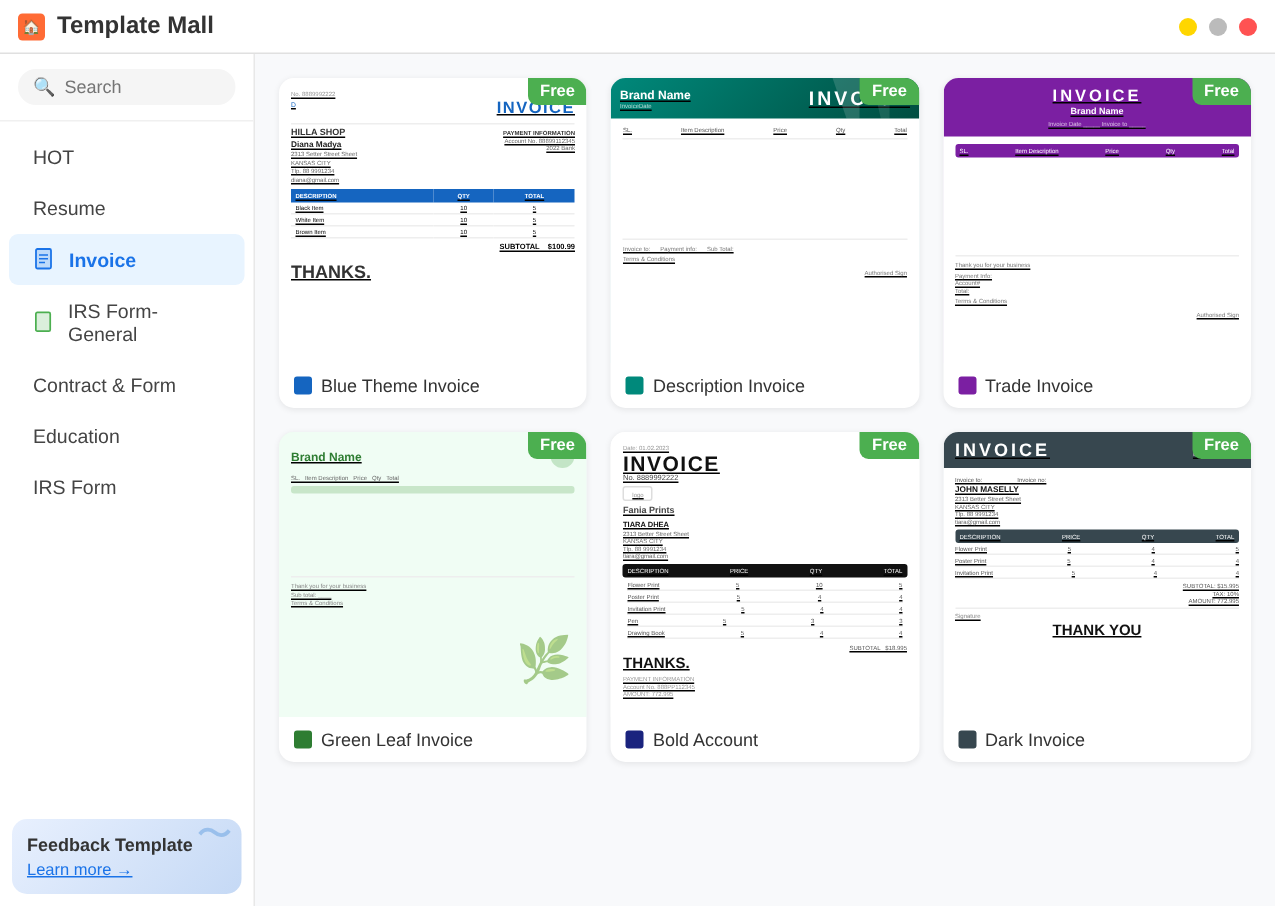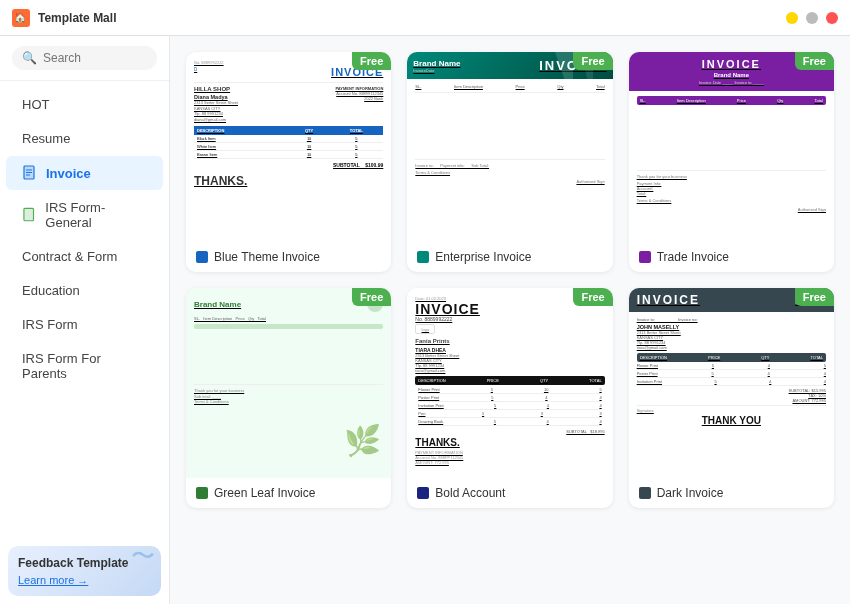--- a/index.html
+++ b/index.html
@@ -9,21 +9,21 @@
       background: #fff;
       display: flex;
       align-items: center;
       justify-content: space-between;
       padding: 6px 12px;
       border-bottom: 1px solid #e0e0e0;
       height: 36px;
     }
     .title-bar-left { display: flex; align-items: center; gap: 8px; }
     .app-icon { width: 18px; height: 18px; background: #ff6b35; border-radius: 3px; display: flex; align-items: center; justify-content: center; }
-    .title-text { font-size: 12px; font-weight: 600; color: #333; }
+    .title-text { font-size: 16px; font-weight: 600; color: #333; }
     .title-bar-controls { display: flex; gap: 8px; }
     .ctrl-btn { width: 12px; height: 12px; border-radius: 50%; border: none; cursor: pointer; }
     .ctrl-min { background: #ffd600; }
     .ctrl-max { background: #bbb; }
     .ctrl-close { background: #ff5252; }
 
     .main-content { display: flex; flex: 1; overflow: hidden; }
 
     .sidebar {
       width: 170px;
@@ -258,23 +258,20 @@
         <span>IRS Form-General</span>
       </div>
       <div class="nav-item">
         <span>Contract &amp; Form</span>
       </div>
       <div class="nav-item">
         <span>Education</span>
       </div>
       <div class="nav-item">
         <span>IRS Form</span>
-      </div>
-      <div class="nav-item">
-        <span>IRS Form For Parents</span>
       </div>
     </nav>
 
     <div class="feedback-banner">
       <div style="font-size:12px;font-weight:700;color:#333;">Feedback Template</div>
       <div class="fb-link">
         <span>Learn more →</span>
       </div>
       <div class="fb-swirl" style="position:absolute;right:6px;top:10px;font-size:24px;opacity:0.4;">〜</div>
     </div>
@@ -373,21 +370,21 @@
               <div class="inv-divider"></div>
               <div style="font-size:4px;color:#777;">Invoice to: &nbsp;&nbsp;&nbsp;&nbsp; Payment info: &nbsp;&nbsp;&nbsp;&nbsp; Sub Total:</div>
               <div style="font-size:4px;color:#777;margin-top:2px;">Terms &amp; Conditions</div>
               <div style="font-size:4px;color:#777;margin-top:4px;text-align:right;">Authorised Sign</div>
             </div>
           </div>
           <div class="free-badge">Free</div>
         </div>
         <div class="template-footer">
           <div style="width:12px;height:12px;background:#00897b;border-radius:2px;flex-shrink:0;"></div>
-          <span class="template-name">Enterprise Invoice</span>
+          <span class="template-name">Description Invoice</span>
         </div>
       </div>
 
       <div class="template-card">
         <div class="template-preview" style="background:#f3e5f5;">
           <div class="inv-preview trade-inv" style="padding:0;background:#fff;">
             <div class="trade-header">
               <div class="trade-title">INVOICE</div>
               <div class="brand-row">Brand Name</div>
               <div style="font-size:4px;color:rgba(255,255,255,0.7);margin-top:2px;">Invoice Date _____ Invoice to _____</div>

